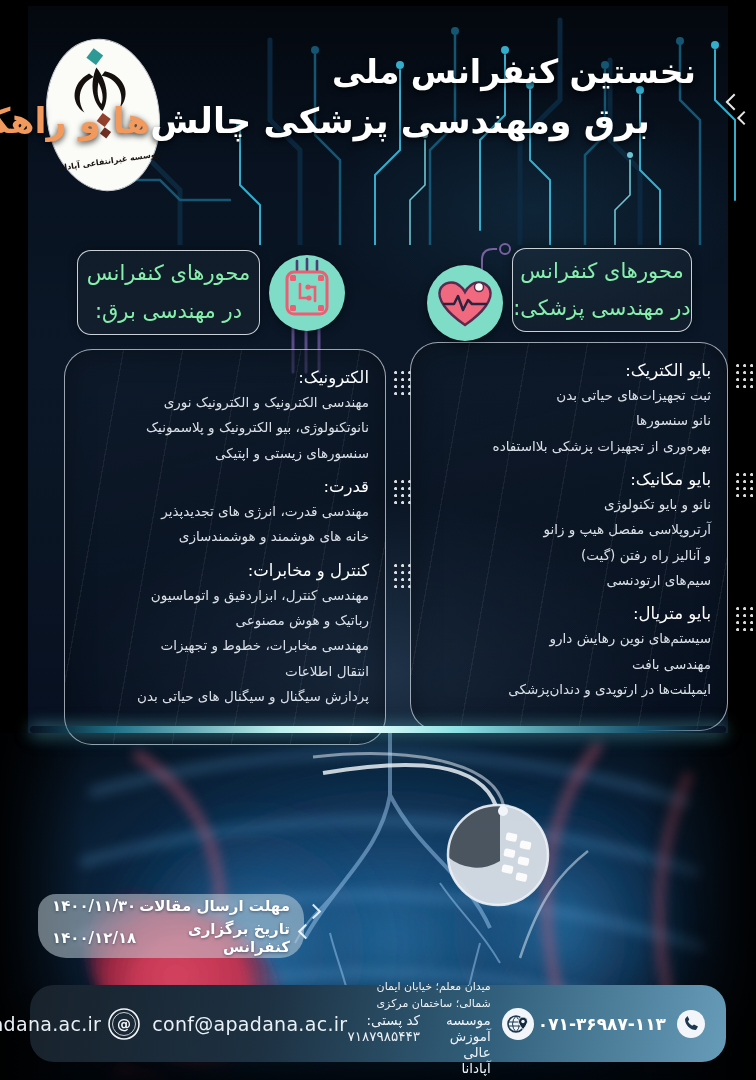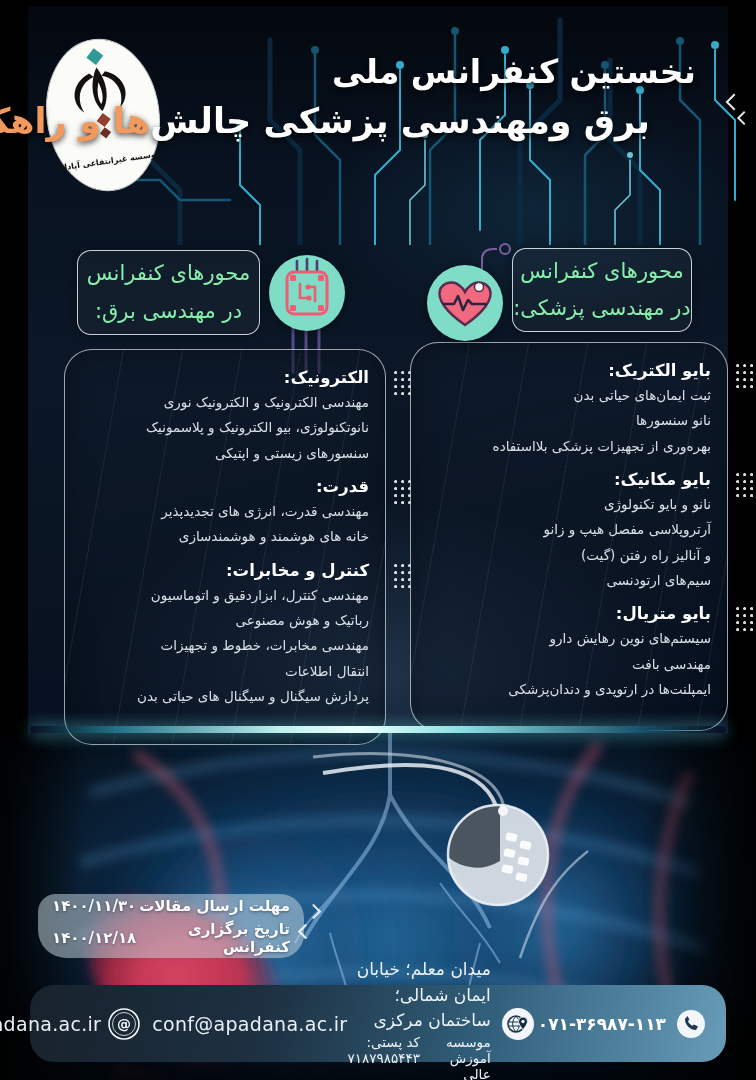--- a/index.html
+++ b/index.html
@@ -36,21 +36,21 @@
   .pin-deco{position:absolute;z-index:3;}
   
   .topic-box{position:absolute;border:1.4px solid rgba(225,235,242,.68);border-radius:28px;
              background:linear-gradient(165deg,rgba(16,28,44,.55),rgba(8,16,28,.35));
              padding:18px 16px 12px;z-index:3;box-shadow:inset 0 0 30px rgba(0,0,0,.35);}
   .topic-box::before{content:"";position:absolute;inset:0;border-radius:28px;pointer-events:none;
       background:repeating-linear-gradient(100deg,transparent 0 57px,rgba(255,255,255,.06) 57px 58.2px);}
   .topic-box.electrical{left:64px;top:349px;width:288px;height:364px;}
   .topic-box.medical{left:410px;top:342px;width:284px;height:357px;}
   .topic{position:relative;margin-bottom:13px;}
-  .topic h3{margin:0 0 5px;font-size:16.5px;font-weight:bold;color:#fff;}
+  .topic h3{margin:0 0 5px;font-size:16.5px;font-weight:normal;color:#fff;}
   .topic p{margin:4px 0 1px;font-size:13.5px;line-height:1.58;color:rgba(232,239,245,.93);}
   .dots{position:absolute;right:-27px;top:3px;width:20px;height:27px;
         background-image:radial-gradient(circle at 1.6px 1.6px,rgba(255,255,255,.85) 1.3px,transparent 1.7px);
         background-size:7px 7px;}
   .topic-box .dots{right:-45px;}
   
   .divider{position:absolute;left:30px;right:30px;top:726px;height:7px;border-radius:4px;z-index:4;
     background:linear-gradient(90deg,rgba(10,30,45,0),#1f6f86 12%,#bdf0ee 36%,#ecfffe 47%,#8adfe2 62%,#17506b 88%,rgba(0,0,0,0));
     box-shadow:0 0 16px rgba(120,220,230,.55),0 4px 18px rgba(40,120,150,.4);}
   .xray{position:absolute;left:0;top:733px;z-index:2;}
@@ -66,21 +66,21 @@
   
   .footer{position:absolute;left:30px;right:30px;top:985px;height:77px;border-radius:24px;z-index:6;
     background:linear-gradient(100deg,#18222c 0%,#1d3142 34%,#32607c 66%,#679cb8 100%);
     display:flex;justify-content:space-between;align-items:center;padding:8px 20px;box-sizing:border-box;}
   .f-col{display:flex;justify-content:center;gap:3px;}
   .f-row{display:flex;align-items:center;gap:10px;}
   .f-left{direction:ltr;gap:7px;}
   .f-left .f-row{gap:12px;}
   .url{font-size:19px;color:#e9f1f7;letter-spacing:.3px;}
   .phone{font-size:17px;font-weight:bold;color:#fff;direction:ltr;}
-  .addr{font-size:17px;color:#edf3f8;line-height:1.5;margin-top:8px;}
+  .addr{font-size:11px;color:#edf3f8;line-height:1.5;margin-top:8px;}
   .addr2{display:flex;gap:26px;font-size:13.5px;color:#edf3f8;}
   .cicon{flex:0 0 auto;}
 </style>
 </head>
 <body>
 
 <div class="poster">
   <div class="bg-main"></div>
 
   <svg class="circuits" width="756" height="245" viewBox="0 0 756 245">
@@ -217,21 +217,21 @@
       <p>مهندسی مخابرات، خطوط و تجهیزات</p>
       <p>انتقال اطلاعات</p>
       <p>پردازش سیگنال و سیگنال های حیاتی بدن</p>
     </section>
   </div>
 
   <div class="topic-box medical">
     <section class="topic">
       <span class="dots"></span>
       <h3>بایو الکتریک:</h3>
-      <p>ثبت ایمان‌های حیاتی بدن</p>
+      <p>ثبت تجهیزات‌های حیاتی بدن</p>
       <p>نانو سنسورها</p>
       <p>بهره‌وری از تجهیزات پزشکی بلااستفاده</p>
     </section>
     <section class="topic">
       <span class="dots"></span>
       <h3>بایو مکانیک:</h3>
       <p>نانو و بایو تکنولوژی</p>
       <p>آرتروپلاسی مفصل هیپ و زانو</p>
       <p>و آنالیز راه رفتن (گیت)</p>
       <p>سیم‌های ارتودنسی</p>

